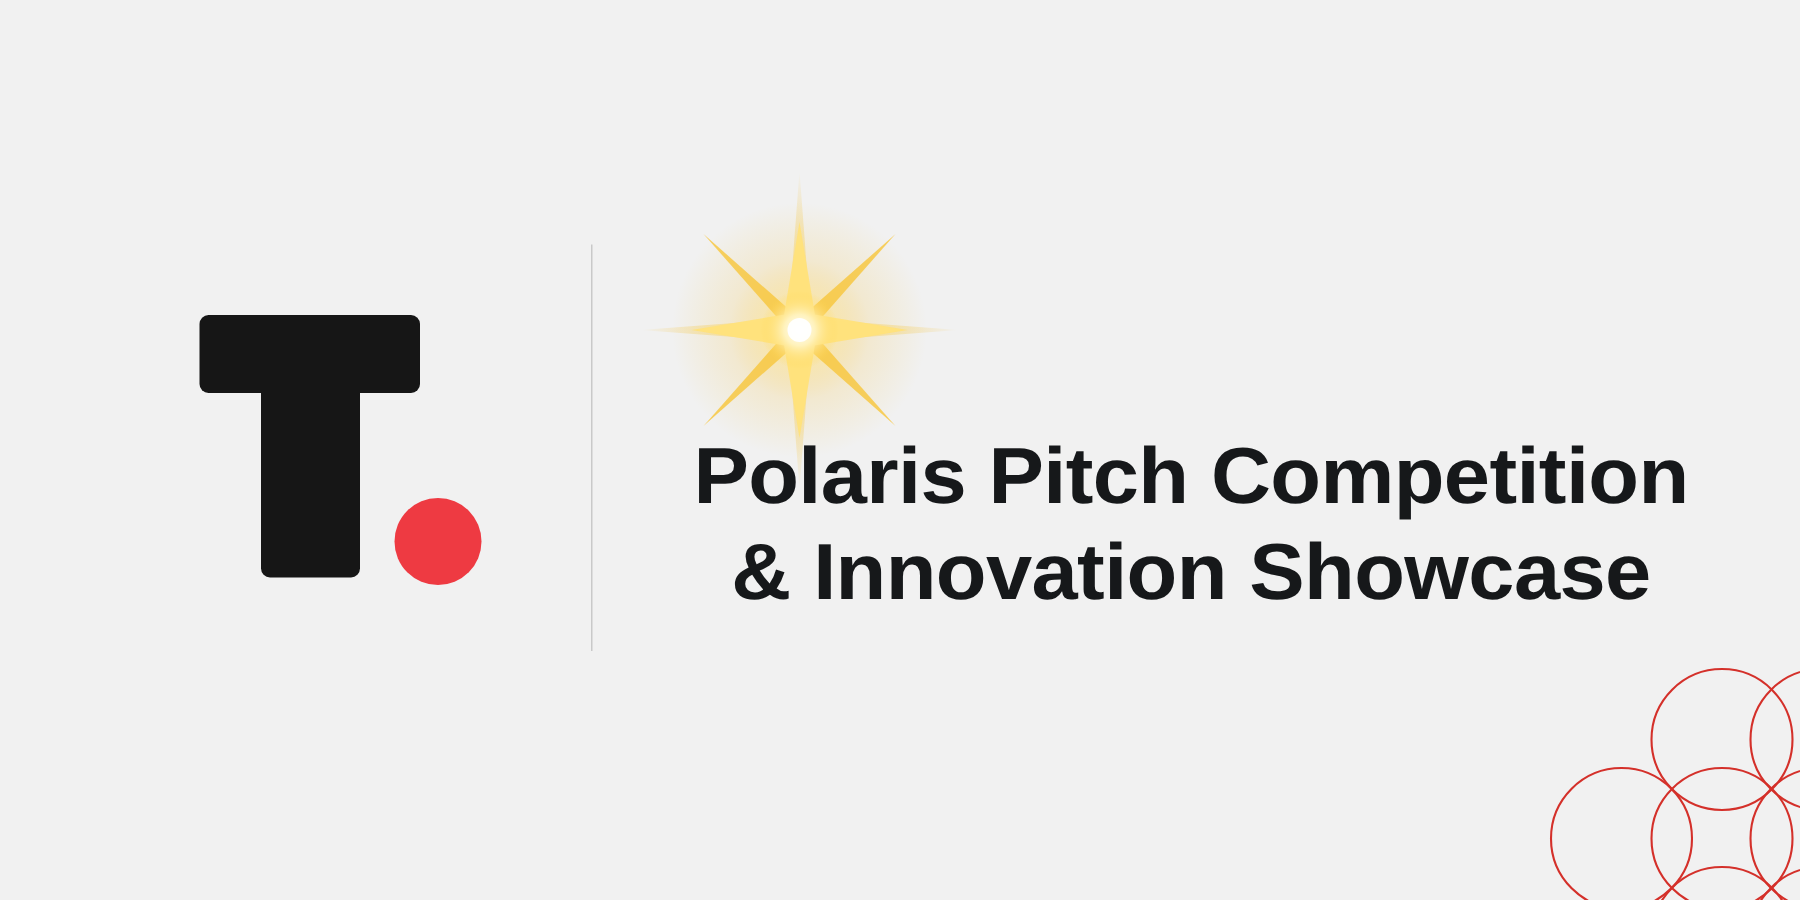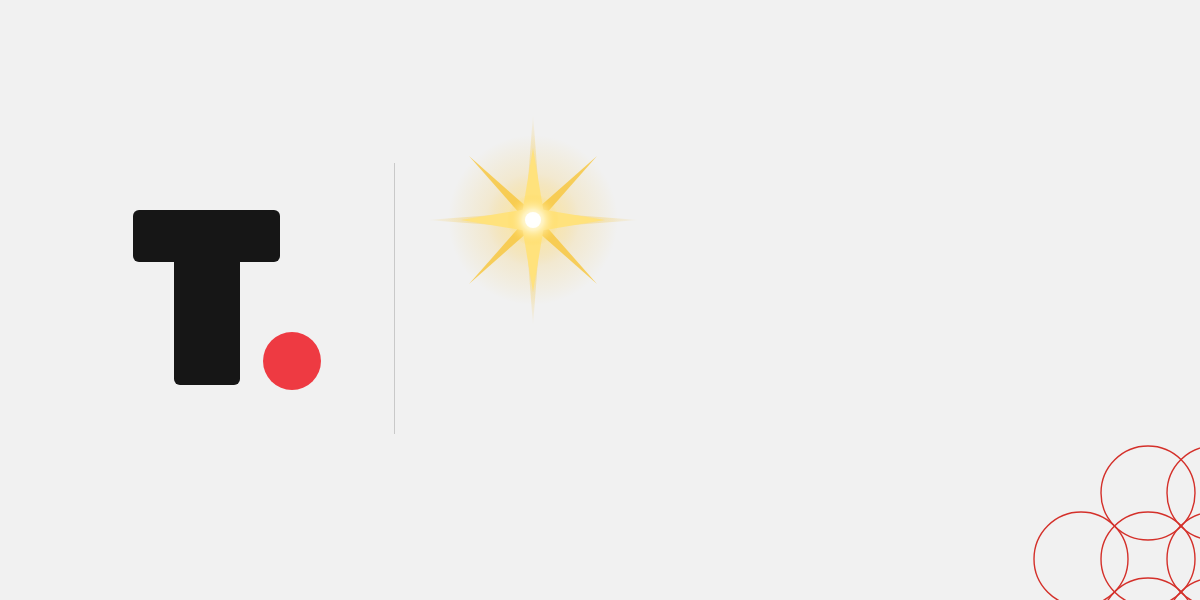--- a/index.html
+++ b/index.html
@@ -152,14 +152,18 @@
       </g>
 
       <polygon points="110,38 122,110 110,182 98,110" fill="#ffe27a" opacity="0.95"></polygon>
       <polygon points="38,110 110,98 182,110 110,122" fill="#ffe27a" opacity="0.95"></polygon>
 
       <circle cx="110" cy="110" r="26" fill="url(#coreGrad)"></circle>
       <circle cx="110" cy="110" r="8" fill="#ffffff" opacity="0.95"></circle>
     </svg>
   </div>
 
+  <div id="title-block">
+    <span class="title-line">Polaris Pitch Competition</span>
+    <span class="title-line">&amp; Innovation Showcase</span>
+  </div>
 
 </div>
 
 </body></html>

